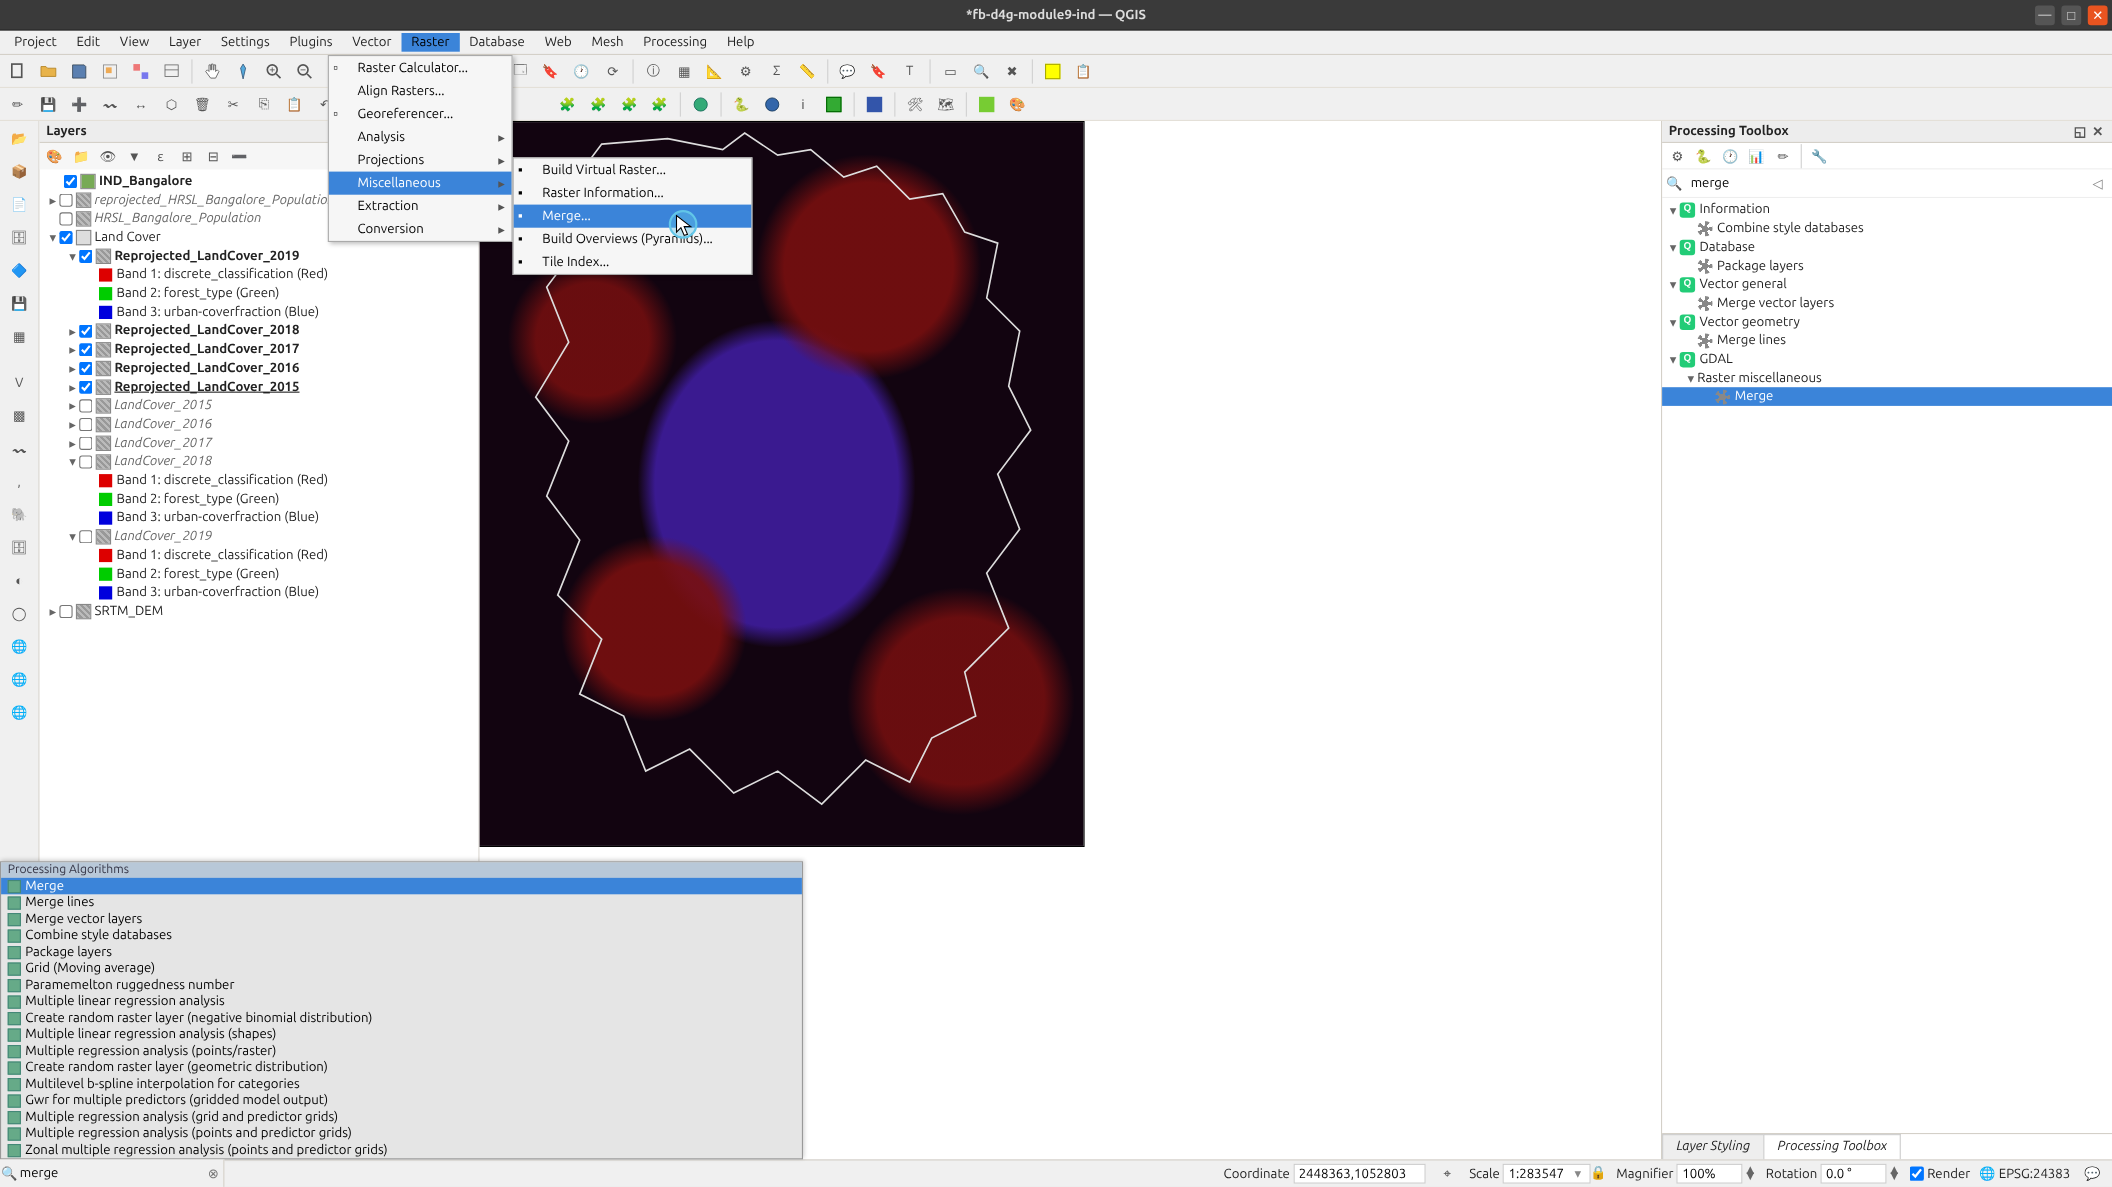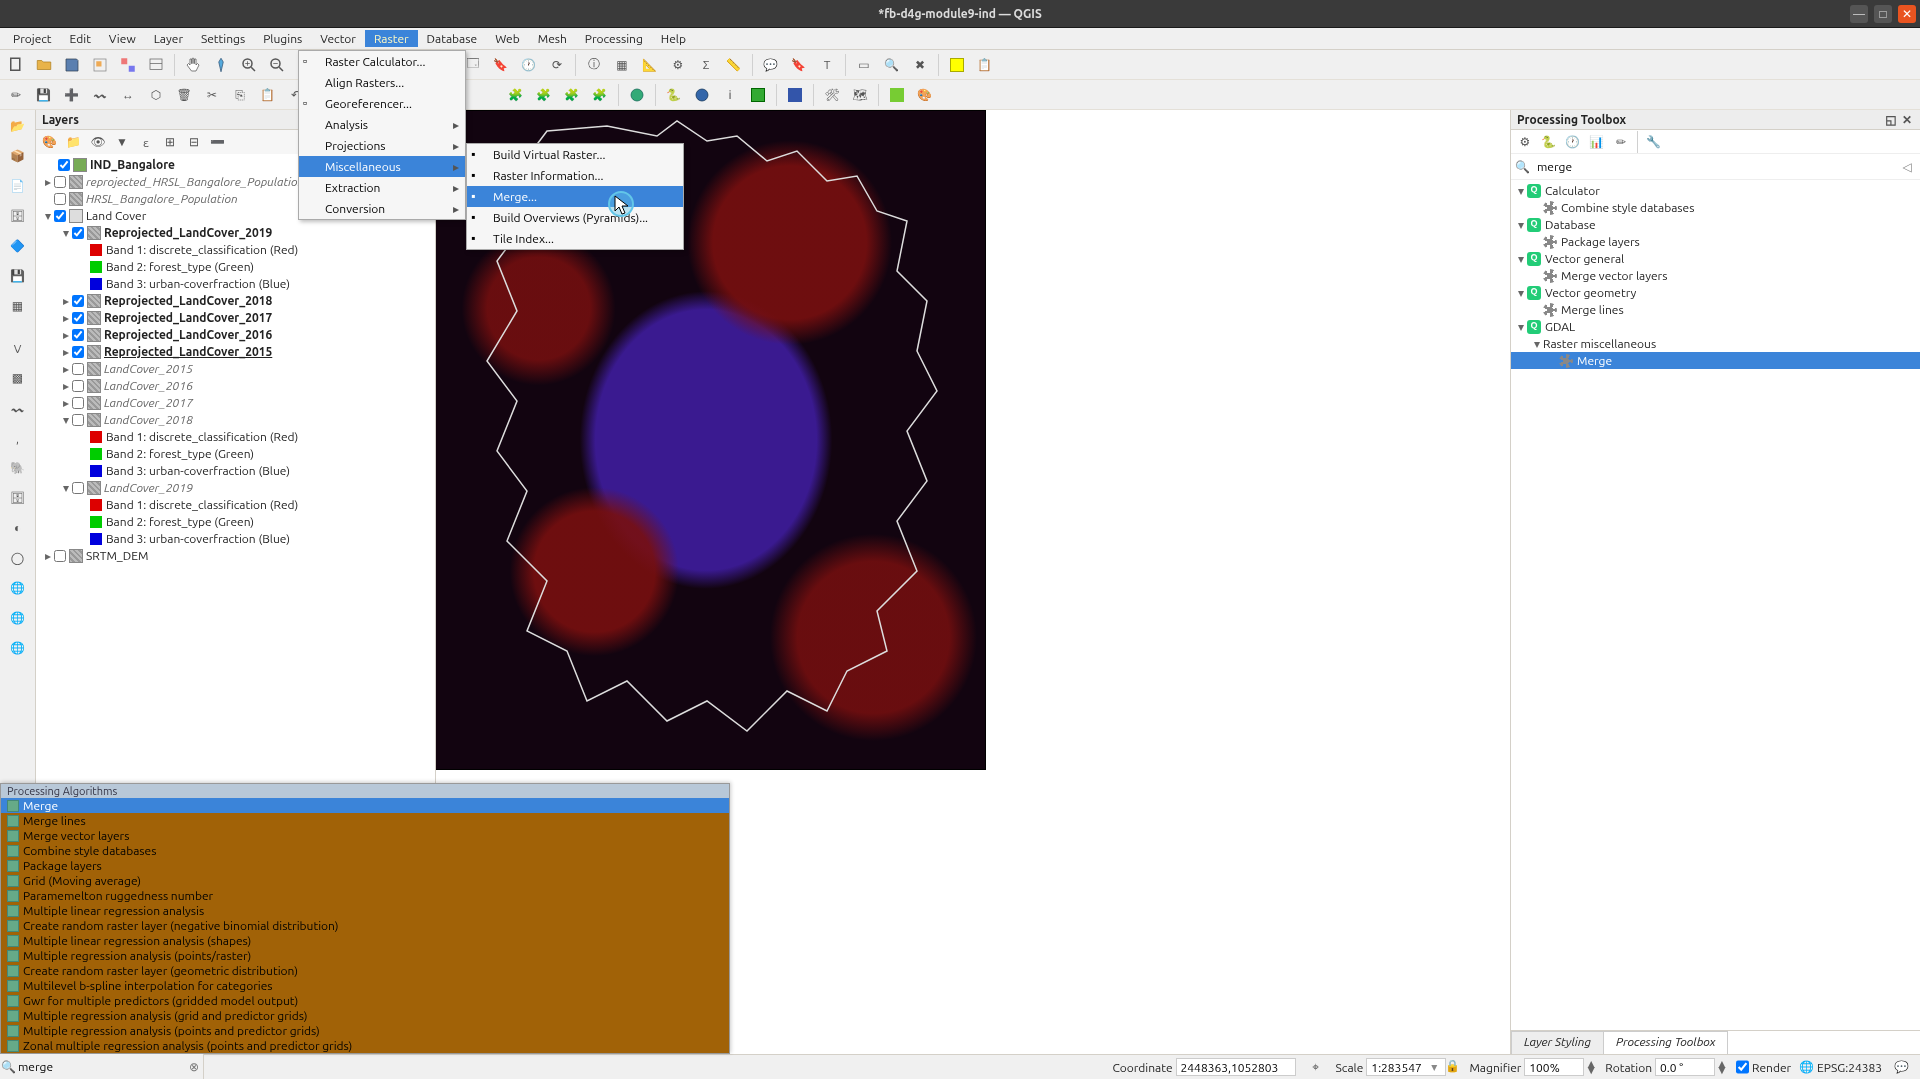--- a/index.html
+++ b/index.html
@@ -5,21 +5,21 @@
 * { margin:0; padding:0; box-sizing:border-box; font-family:Ubuntu,Cantarell,"Segoe UI",sans-serif; font-size:12px; }
 body { background:#2f2f2f; width:1920px; height:1079px; overflow:hidden; position:relative; }
 .titlebar { height:28px; background:#3a3a3a; color:#ddd; display:flex; align-items:center; border-bottom:1px solid #1a1a1a; position:relative; }
 .titlebar .title { position:absolute; left:50%; transform:translateX(-50%); font-weight:bold; }
 .titlebar .controls { position:absolute; right:4px; display:flex; gap:6px; }
 .titlebar .ctl { width:18px; height:18px; display:flex; align-items:center; justify-content:center; background:#555; color:#ddd; border-radius:3px; cursor:pointer; }
 .titlebar .ctl.close { background:#e95420; color:#fff; }
 .app { position:absolute; top:28px; left:0; right:0; bottom:0; background:#f0f0f0; color:#222; }
 .menubar { height:22px; background:#f0f0f0; display:flex; align-items:center; padding:0 4px; border-bottom:1px solid #d4d0c8; }
 .menubar .mitem { padding:2px 9px; cursor:pointer; }
-.menubar .mitem.open { background:#3b84d9; color:#fef9c3; }
+.menubar .mitem.open { background:#3b84d9; color:#000000; }
 .toolbar { height:30px; background:#f0f0f0; display:flex; align-items:center; padding:0 4px; gap:4px; border-bottom:1px solid #e4e0d8; }
 .tb { width:24px; height:24px; display:flex; align-items:center; justify-content:center; color:#555; border:1px solid transparent; border-radius:2px; }
 .tb svg { width:18px; height:18px; }
 .sep { width:1px; height:22px; background:#d0d0d0; margin:0 2px; }
 .middle { position:absolute; top:82px; left:0; right:0; bottom:25px; display:flex; }
 .lsidebar { width:36px; background:#f0f0f0; border-right:1px solid #d4d0c8; display:flex; flex-direction:column; align-items:center; padding-top:2px; gap:2px; }
 .lsidebar .tb { width:28px; height:28px; }
 .layerspanel { width:400px; background:#fff; border-right:1px solid #d4d0c8; display:flex; flex-direction:column; position:relative; }
 .panhead { height:20px; background:#ededed; border-bottom:1px solid #d4d0c8; display:flex; align-items:center; padding:0 6px; font-weight:bold; }
 .pantb { height:24px; background:#f6f6f6; display:flex; align-items:center; gap:4px; padding:0 4px; }
@@ -62,21 +62,21 @@
 .statusbar .sbfield { display:flex; align-items:center; gap:3px; }
 .statusbar input { height:18px; border:1px solid #ccc; padding:0 4px; }
 .statusbar .lock { width:16px; height:16px; color:#777; }
 
 .menu { position:absolute; background:#f6f6f6; border:1px solid #aaa; box-shadow:2px 2px 4px rgba(0,0,0,.25); z-index:50; }
 .menu .mi { height:21px; display:flex; align-items:center; padding:0 20px 0 26px; position:relative; white-space:nowrap; cursor:pointer; }
 .menu .mi .micon { position:absolute; left:4px; width:16px; height:16px; }
 .menu .mi .sub { position:absolute; right:6px; color:#555; }
 .menu .mi.hl { background:#3b84d9; color:#fff; }
 
-.locator { position:absolute; left:0; bottom:25px; width:730px; background:#a16207; border:1px solid #999; box-shadow:1px -1px 4px rgba(0,0,0,.2); z-index:40; }
+.locator { position:absolute; left:0; bottom:25px; width:730px; background:#e5e5e5; border:1px solid #999; box-shadow:1px -1px 4px rgba(0,0,0,.2); z-index:40; }
 .locator .lhead { background:#b8c8d8; color:#334; padding:1px 6px; font-size:11px; }
 .locator .litem { display:flex; align-items:center; height:15px; padding:0 6px; gap:4px; }
 .locator .litem.sel { background:#3b84d9; color:#fff; }
 .locator .lic { width:12px; height:12px; background:#6a8; border:1px solid #487; display:inline-block; }
 .locbar { position:absolute; left:0; bottom:0; width:204px; height:25px; display:flex; align-items:center; background:#f0f0f0; border-right:1px solid #d4d0c8; z-index:41; }
 .locbar .licon { width:18px; text-align:center; color:#888; }
 .locbar input { flex:1; border:none; outline:none; background:transparent; height:20px; }
 .locbar .clr { width:18px; color:#777; cursor:pointer; text-align:center; }
 
 .cursor { position:absolute; width:24px; height:24px; z-index:100; pointer-events:none; }
@@ -460,21 +460,21 @@
       </div>
       <div class="srchrow">
         <span class="sicon">🔍</span>
         <input value="merge" style="">
         <span class="clr">◁</span>
       </div>
       <div class="rtree" id="toolbox-tree">
           <div class="trow" style="padding-left: 4px;">
             <span class="tw">▾</span>
             <span style="width:14px;height:14px;background:#2c7;border-radius:3px;display:inline-block;margin-right:4px;color:#fff;text-align:center;font-size:9px;font-weight:bold">Q</span>
-            <span>Calculator</span>
+            <span>Information</span>
           </div>
           <div class="trow" style="padding-left: 20px;">
             <span class="tw"></span>
             <span class="gear"></span>
             <span>Combine style databases</span>
           </div>
           <div class="trow" style="padding-left: 4px;">
             <span class="tw">▾</span>
             <span style="width:14px;height:14px;background:#2c7;border-radius:3px;display:inline-block;margin-right:4px;color:#fff;text-align:center;font-size:9px;font-weight:bold">Q</span>
             <span>Database</span>

